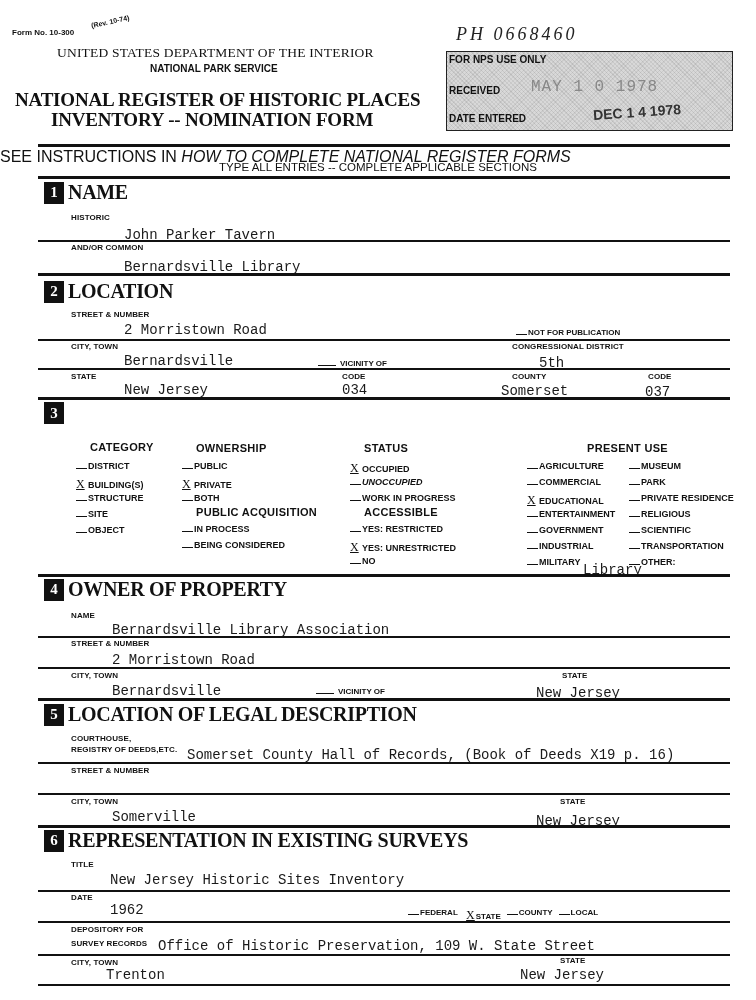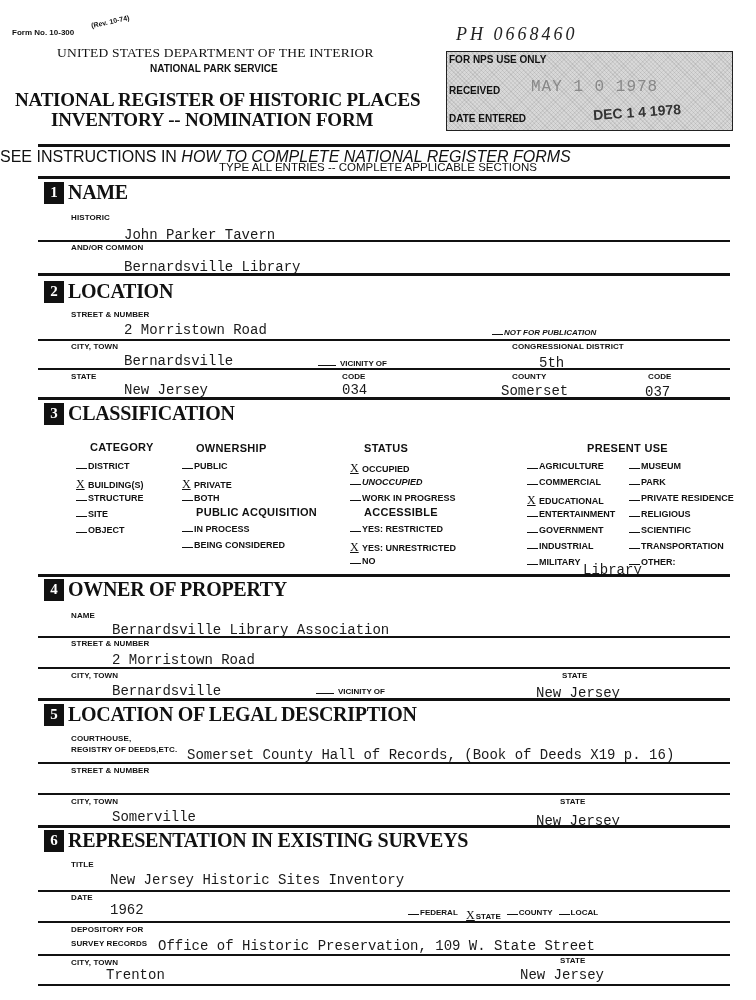--- a/index.html
+++ b/index.html
@@ -59,41 +59,40 @@
 <div class="abs tiny" style="left:71px;top:243px;">AND/OR COMMON</div>
 <div class="abs typed" style="left:124px;top:259px;">Bernardsville Library</div>
 <div class="rule thick" style="top:273px;"></div>
 
 <div class="sec-head" style="top:280px;">
   <div class="sec-num">2</div>
   <div class="sec-title">LOCATION</div>
 </div>
 <div class="abs tiny" style="left:71px;top:310px;">STREET &amp; NUMBER</div>
 <div class="abs typed" style="left:124px;top:322px;">2 Morristown Road</div>
-<div class="opt" style="left:492px;top:328px;font-size:8px;font-style:italic;"><span class="blank"></span><span>NOT FOR PUBLICATION</span></div>
+<div class="opt" style="left:516px;top:328px;font-size:8px;"><span class="blank"></span><span>NOT FOR PUBLICATION</span></div>
 <div class="rule thin" style="top:339px;"></div>
 <div class="abs tiny" style="left:71px;top:342px;">CITY, TOWN</div>
 <div class="abs tiny" style="left:512px;top:342px;">CONGRESSIONAL DISTRICT</div>
 <div class="abs typed" style="left:124px;top:353px;">Bernardsville</div>
 <div class="opt" style="left:318px;top:359px;font-size:8px;"><span class="blank" style="width:18px;margin-right:4px;"></span><span>VICINITY OF</span></div>
 <div class="abs typed" style="left:539px;top:355px;">5th</div>
 <div class="rule thin" style="top:368px;"></div>
 <div class="abs tiny" style="left:71px;top:372px;">STATE</div>
 <div class="abs tiny" style="left:342px;top:372px;">CODE</div>
 <div class="abs tiny" style="left:512px;top:372px;">COUNTY</div>
 <div class="abs tiny" style="left:648px;top:372px;">CODE</div>
 <div class="abs typed" style="left:124px;top:382px;">New Jersey</div>
 <div class="abs typed" style="left:342px;top:382px;">034</div>
 <div class="abs typed" style="left:501px;top:383px;">Somerset</div>
 <div class="abs typed" style="left:645px;top:384px;">037</div>
 <div class="rule thick" style="top:397px;"></div>
 
 <div class="sec-head" style="top:402px;">
   <div class="sec-num">3</div>
-  <div class="sec-title">CLASSIFICATION</div>
 </div>
 
 <div class="colhead" style="left:90px;top:441px;">CATEGORY</div>
 <div id="cat-list">
     <div class="opt" style="left: 76px; top: 461px;"><span class="blank"></span><span>DISTRICT</span></div>
     <div class="opt" style="left: 76px; top: 477px;"><span class="mark">X</span><span>BUILDING(S)</span></div>
     <div class="opt" style="left: 76px; top: 493px;"><span class="blank"></span><span>STRUCTURE</span></div>
     <div class="opt" style="left: 76px; top: 509px;"><span class="blank"></span><span>SITE</span></div>
     <div class="opt" style="left: 76px; top: 525px;"><span class="blank"></span><span>OBJECT</span></div>
   </div>

